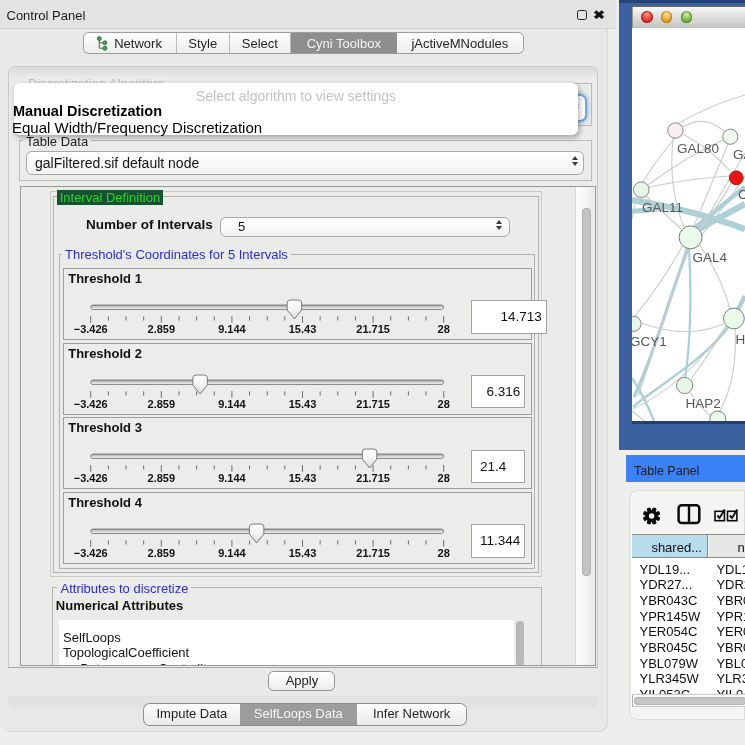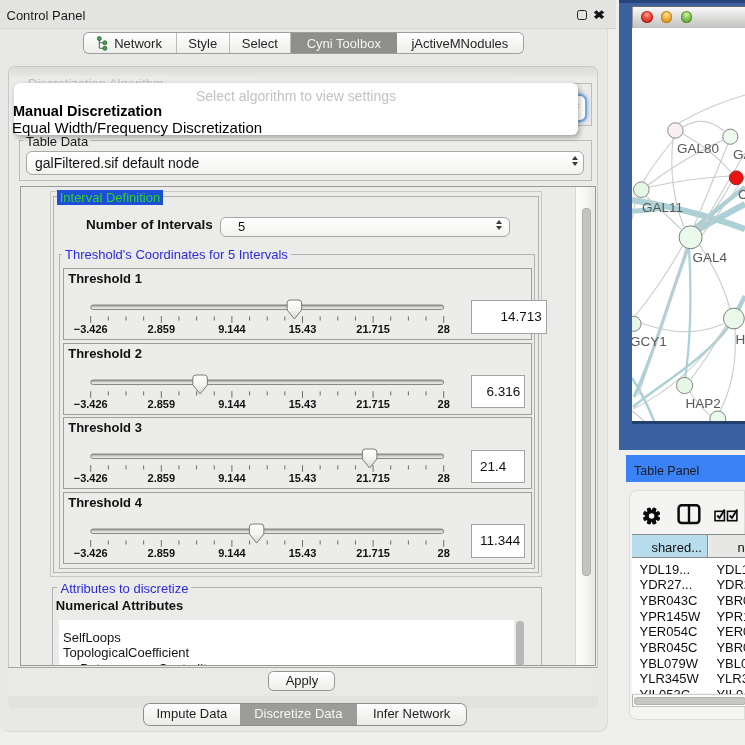--- a/index.html
+++ b/index.html
@@ -44,21 +44,21 @@
 <div class="a" style="left:18px;top:85.2px;width:558px;height:24.2px;border:1px solid #a8a8a6;border-radius:6px;background:linear-gradient(#ffffff,#f2f2f0);"></div>
 <div class="a" style="left:27px;top:89px;font-size:14px;line-height:16px;color:#141414;font-weight:normal;white-space:nowrap;">galFiltered.sif default node</div>
 <div class="a" style="left:564px;top:90px;width:7px;height:14px;">
         <div style="width:0;height:0;border-left:3.5px solid transparent;border-right:3.5px solid transparent;border-bottom:4.5px solid #3a3a3a;margin-bottom:2px;"></div>
         <div style="width:0;height:0;border-left:3.5px solid transparent;border-right:3.5px solid transparent;border-top:4.5px solid #3a3a3a;"></div>
       </div>
 <div class="a bd" style="left:12.3px;top:119.5px;width:575.7px;height:480.5px;--bc:#9a9a98;z-index:2;"></div>
 <div class="a" id="swrap" style="left:12.3px;top:120.5px;width:574.7px;height:478.5px;overflow:hidden;">
 <div class="a bd" style="left:29.7px;top:4.5px;width:492.3px;height:386px;--bc:#c9c9c7;"></div>
 <div class="a bd" style="left:32.7px;top:9.8px;width:486.4px;height:377.2px;--bc:#b2b2b0;"></div>
-<div class="a" style="left:36.4px;top:3.5px;font-size:13px;line-height:15px;color:#2bd32b;font-weight:normal;white-space:nowrap;"><span style="background:#1d4ed8;padding:0 3px;">Interval Definition</span></div>
+<div class="a" style="left:36.4px;top:3.5px;font-size:13px;line-height:15px;color:#2bd32b;font-weight:normal;white-space:nowrap;"><span style="background:#14532d;padding:0 3px;">Interval Definition</span></div>
 <div class="a" style="left:65.7px;top:30.7px;font-size:13.5px;line-height:15.5px;color:#111;font-weight:bold;white-space:nowrap;">Number of Intervals</div>
 <div class="a" style="left:199.7px;top:30.0px;width:290px;height:20px;border:1px solid #a8a8a6;border-radius:6px;background:linear-gradient(#ffffff,#f2f2f0);"></div>
 <div class="a" style="left:217.7px;top:32.5px;font-size:13px;line-height:15px;color:#141414;font-weight:normal;white-space:nowrap;">5</div>
 <div class="a" style="left:475.7px;top:33.5px;width:7px;height:13px;">
           <div style="width:0;height:0;border-left:3.5px solid transparent;border-right:3.5px solid transparent;border-bottom:4.5px solid #3a3a3a;margin-bottom:1.5px;"></div>
           <div style="width:0;height:0;border-left:3.5px solid transparent;border-right:3.5px solid transparent;border-top:4.5px solid #3a3a3a;"></div>
         </div>
 <div class="a bd" style="left:38.3px;top:67.5px;width:476.9px;height:315px;--bc:#b2b2b0;"></div>
 <div class="a" style="left:41.7px;top:60.3px;font-size:13px;line-height:15px;color:#2b2be0;font-weight:normal;white-space:nowrap;"><span style="background:#ebebe9;padding:0 3px;text-align:right;">Threshold's Coordinates for 5 Intervals</span></div>
 <div class="a bd" style="left:42.5px;top:81.5px;width:469px;height:72px;--bc:#9e9e9c;background:#ececea;">
@@ -186,21 +186,21 @@
 <div class="a" style="left:562.0px;top:21.5px;width:8.5px;height:368px;background:#c3c3c1;border-radius:4.25px;box-shadow:inset 0 0 0 1px #b0b0ae;"></div>
 </div>
 <div class="a" style="left:0px;top:600.5px;width:590px;height:29.5px;background:#e9e9e7;box-shadow:inset 0 1px 0 #a6a6a4;z-index:3;"></div>
 <div class="a" style="left:260.4px;top:605.4px;width:67px;height:19.7px;border:1px solid #939391;border-radius:5.5px;background:linear-gradient(#ffffff,#ededeb);z-index:4;">
         <div style="text-align:center;line-height:18px;font-size:13px;color:#1c1c1c;">Apply</div>
       </div>
 <div class="a" style="left:0px;top:630px;width:590px;height:12px;background:#e2e2e0;z-index:3;"></div>
 </div>
 <div class="a" style="left:144px;top:704px;height:21px;display:flex;border-radius:6px;overflow:hidden;box-shadow:0 0 0 1px #8d8d8b;font-size:13px;color:#1e1e1e;z-index:3;">
 <div style="width:95.8px;line-height:20px;text-align:center;background:linear-gradient(#fdfdfd,#ebebe9);">Impute Data</div>
-<div style="width:117px;line-height:20px;text-align:center;background:#9c9c9a;color:#f6f6f4;">Discretize Data</div>
+<div style="width:117px;line-height:20px;text-align:center;background:#9c9c9a;color:#f6f6f4;">SelfLoops Data</div>
 <div style="width:109.6px;line-height:20px;text-align:center;background:linear-gradient(#fdfdfd,#ebebe9);">Infer Network</div>
 </div>
 </div>
 <div class="a" id="net" style="left:619.4px;top:0;width:125.6px;height:450px;background:#3c61a1;">
 <div class="a" style="left:0px;top:0px;width:125.6px;height:2.5px;background:#24447a;"></div>
 <div class="a" style="left:12.2px;top:6px;width:113.4px;height:21.6px;background:linear-gradient(#fbfbfb,#c2c2c0);box-shadow:inset 0 1px 0 #6a6a68, inset 1px 0 0 #969694;"></div>
 <div class="a" style="left:22.099999999999998px;top:11.3px;width:11.6px;height:11.6px;border-radius:50%;background:radial-gradient(circle at 50% 30%, #ffa396 0%,#ef5345 35%,#cc2418 80%,#b81d12 100%);box-shadow:inset 0 0 1px 1px rgba(130,20,12,.55);"></div>
 <div class="a" style="left:41.300000000000004px;top:11.3px;width:11.6px;height:11.6px;border-radius:50%;background:radial-gradient(circle at 50% 30%, #ffe49a 0%,#f3b33f 40%,#d78c22 85%,#c57e1e 100%);box-shadow:inset 0 0 1px 1px rgba(150,100,20,.55);"></div>
 <div class="a" style="left:61.400000000000006px;top:11.3px;width:11.6px;height:11.6px;border-radius:50%;background:radial-gradient(circle at 50% 30%, #d2f0a8 0%,#8cc95b 40%,#5f9e36 85%,#54922f 100%);box-shadow:inset 0 0 1px 1px rgba(60,110,35,.55);"></div>
 <div class="a" id="canvas" style="left:13.1px;top:27.6px;width:112.5px;height:393px;background:#fff;overflow:hidden;">

